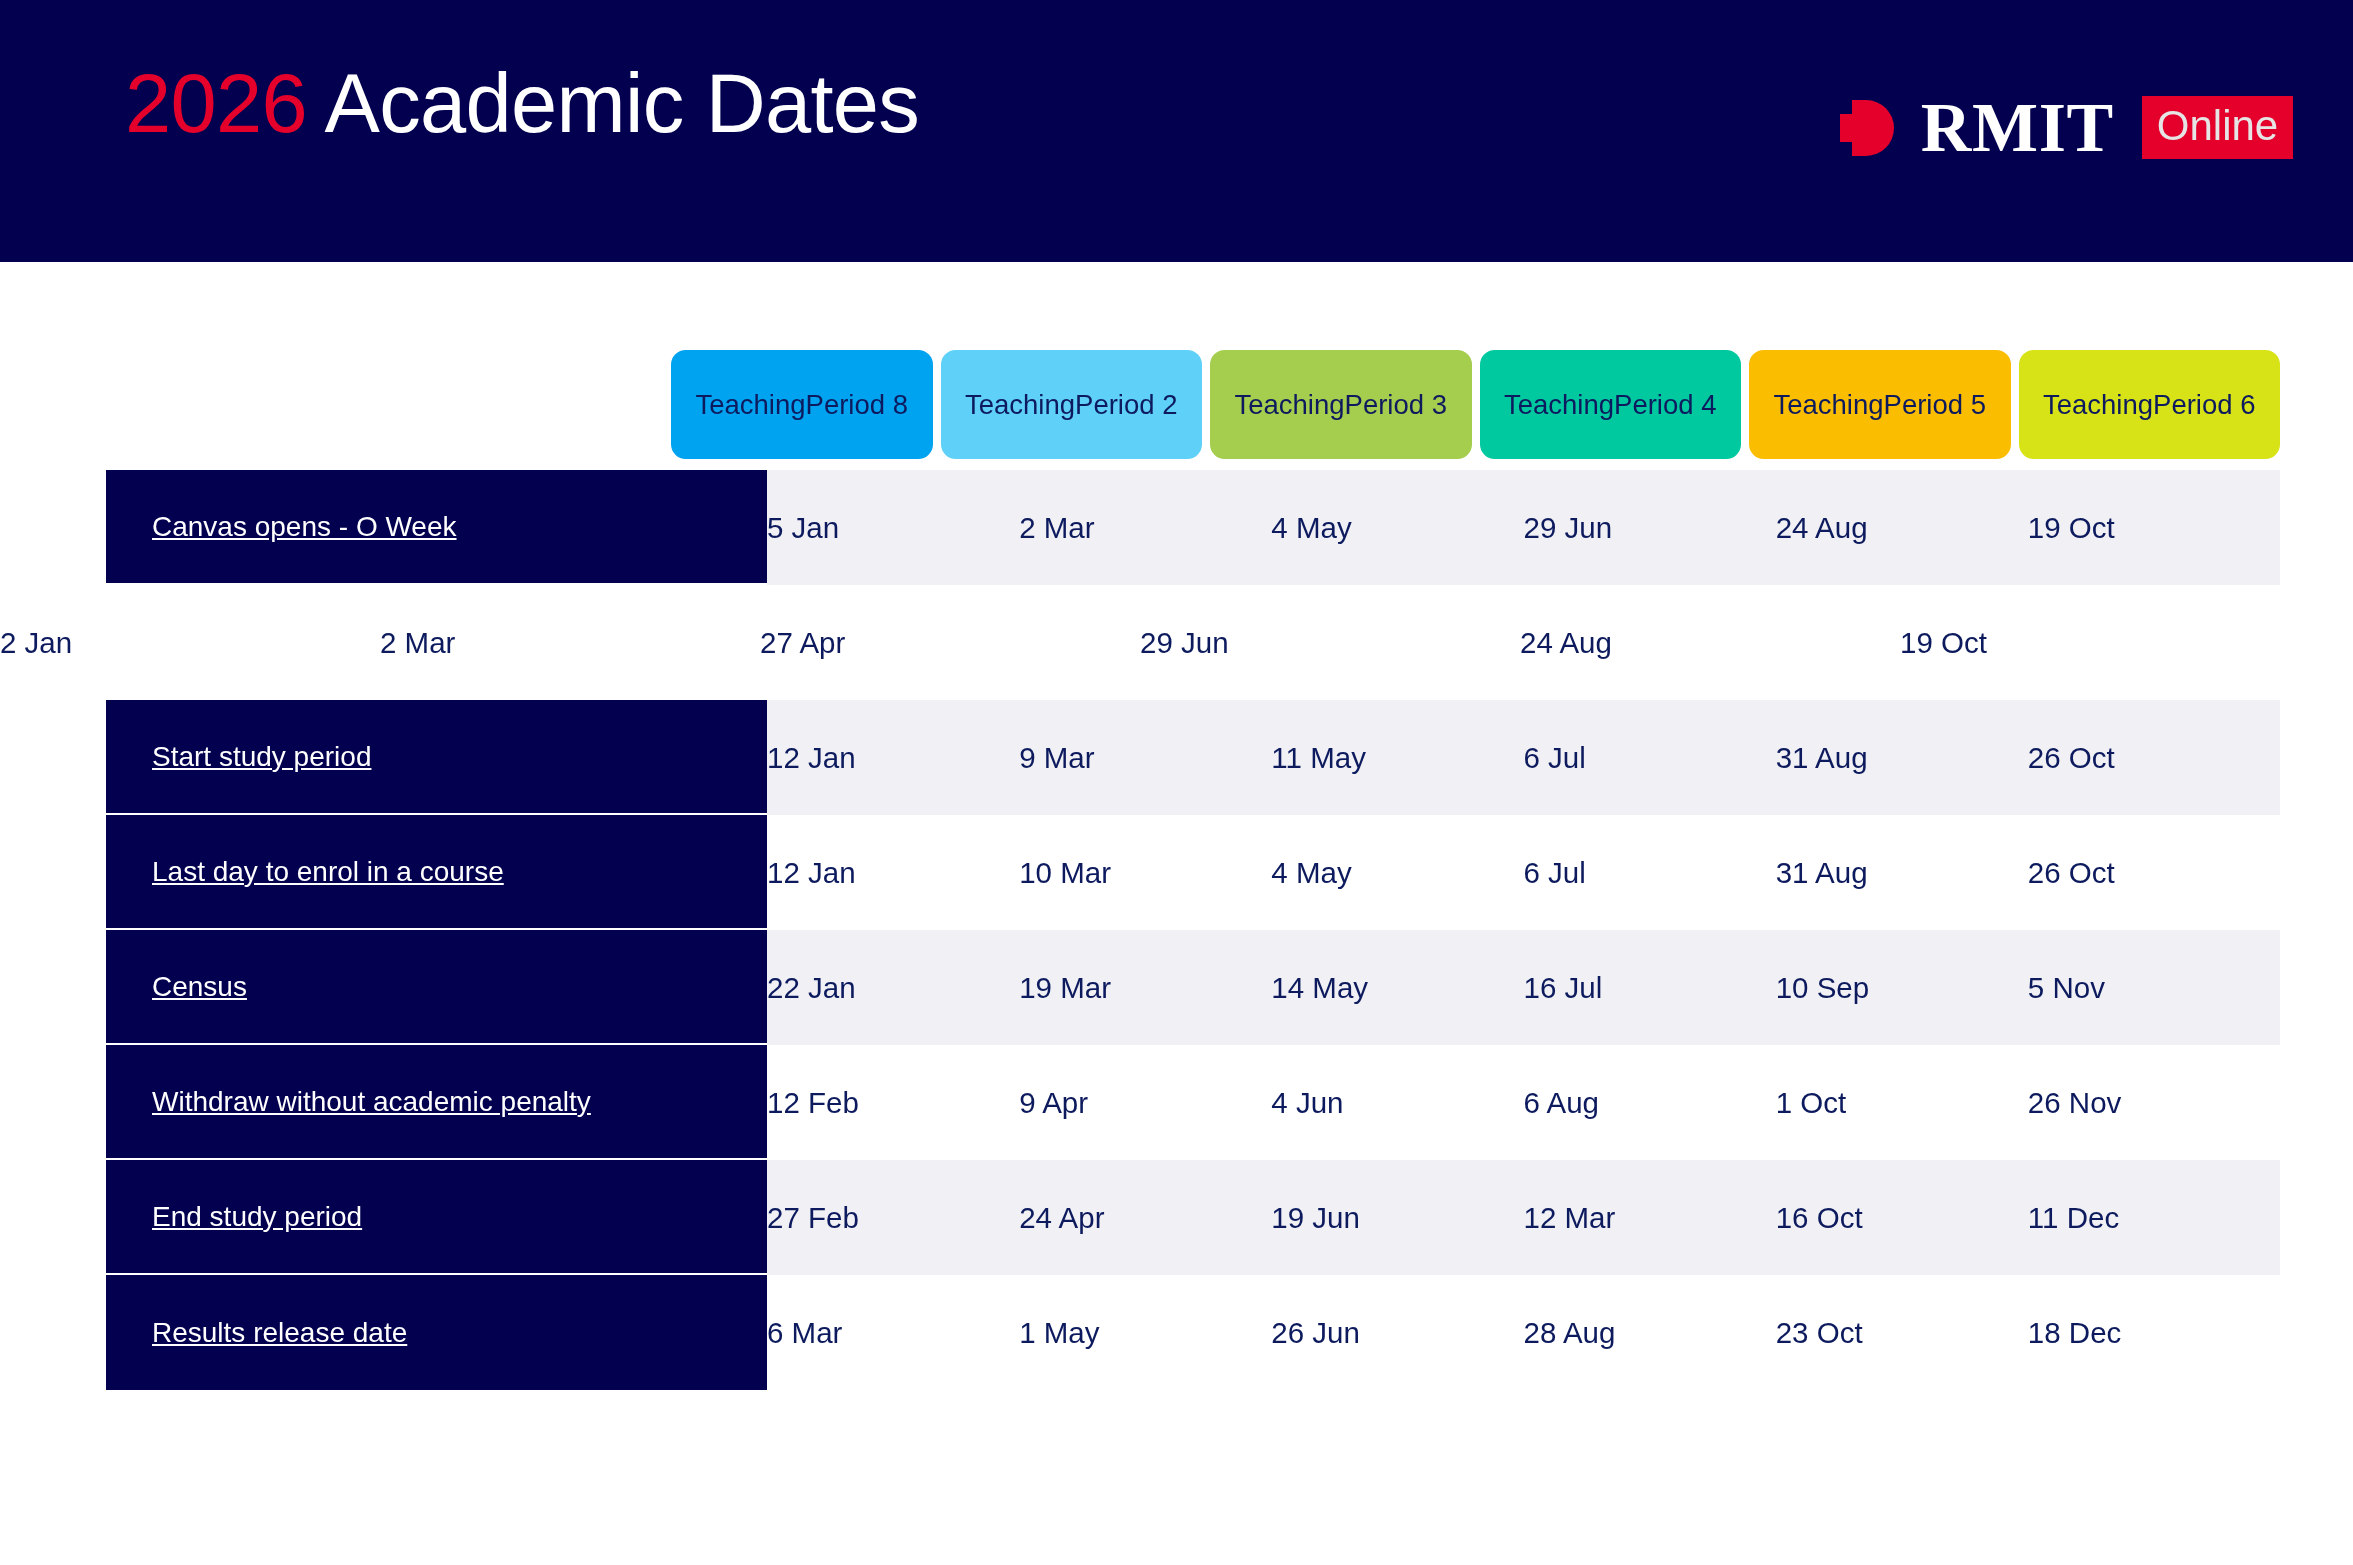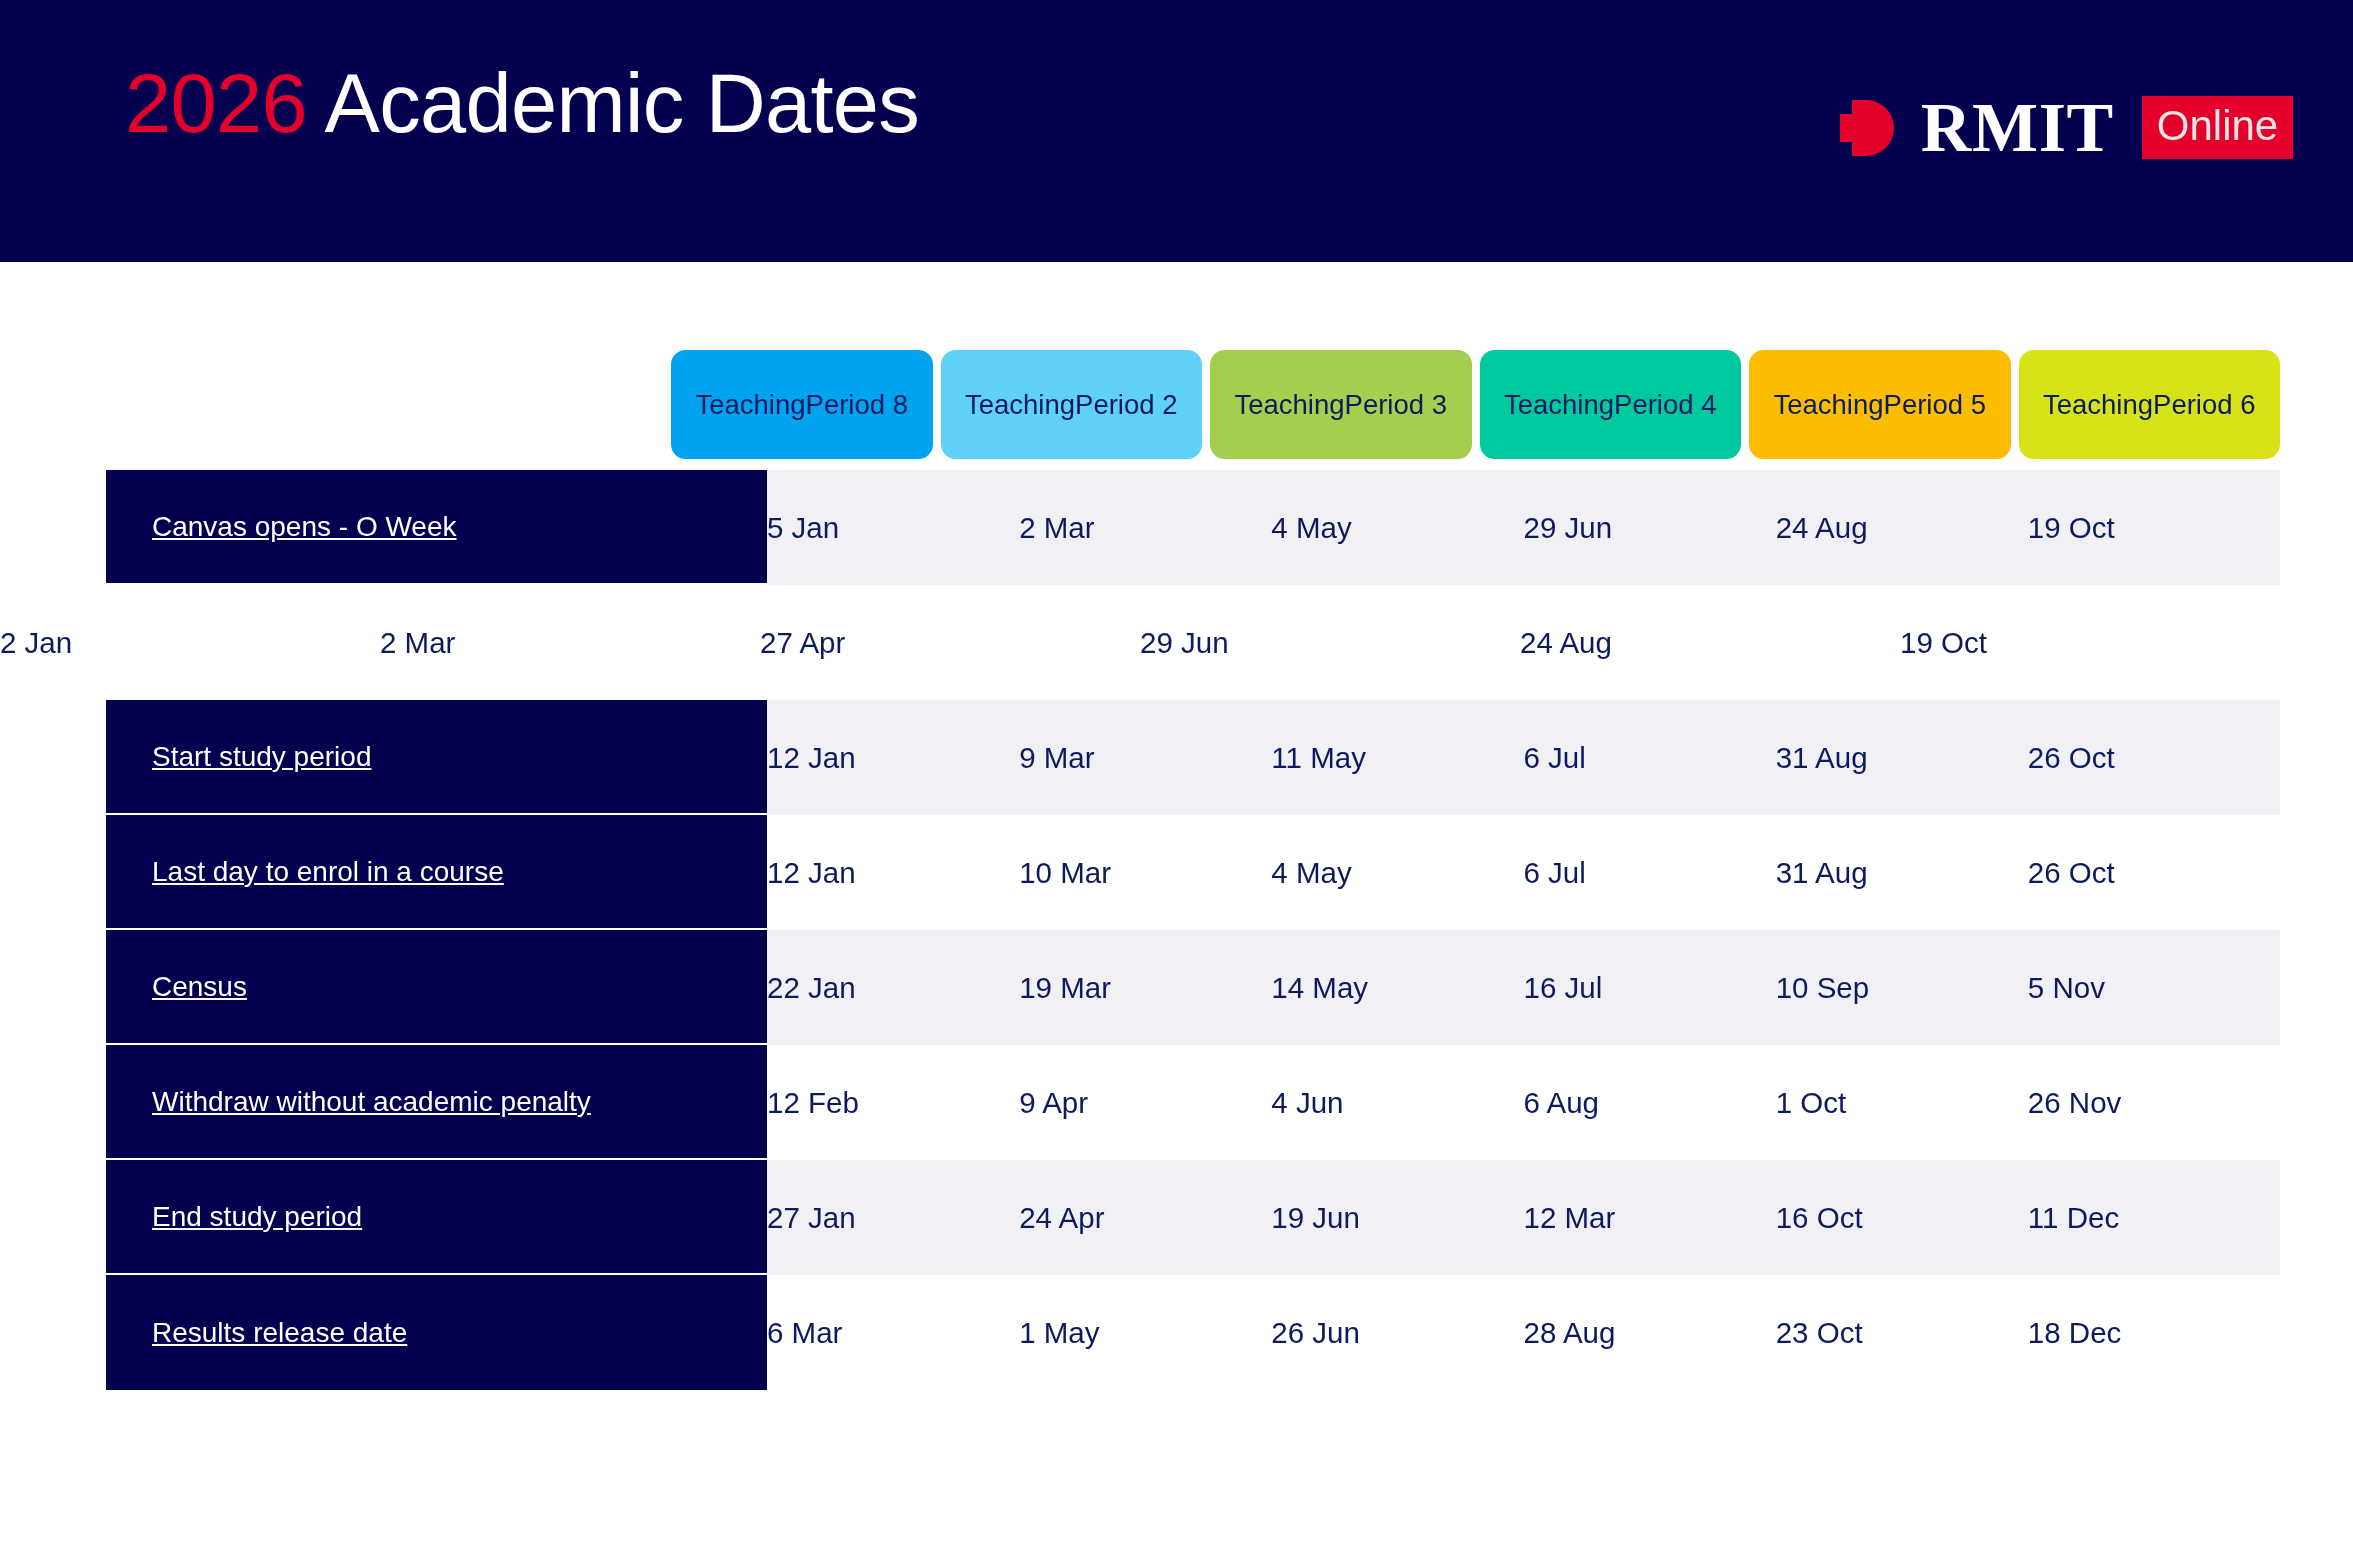--- a/index.html
+++ b/index.html
@@ -299,21 +299,21 @@
           <div class="cell">4 Jun</div>
           <div class="cell">6 Aug</div>
           <div class="cell">1 Oct</div>
           <div class="cell">26 Nov</div>
         </div>
       </div>
       <div class="row alt">
         <div class="stripe"></div>
         <div class="row-label">End study period</div>
         <div class="cells">
-          <div class="cell">27 Jan</div>
+          <div class="cell">27 Feb</div>
           <div class="cell">24 Apr</div>
           <div class="cell">19 Jun</div>
           <div class="cell">12 Mar</div>
           <div class="cell">16 Oct</div>
           <div class="cell">11 Dec</div>
         </div>
       </div>
       <div class="row plain">
         <div class="stripe"></div>
         <div class="row-label">Results release date</div>

